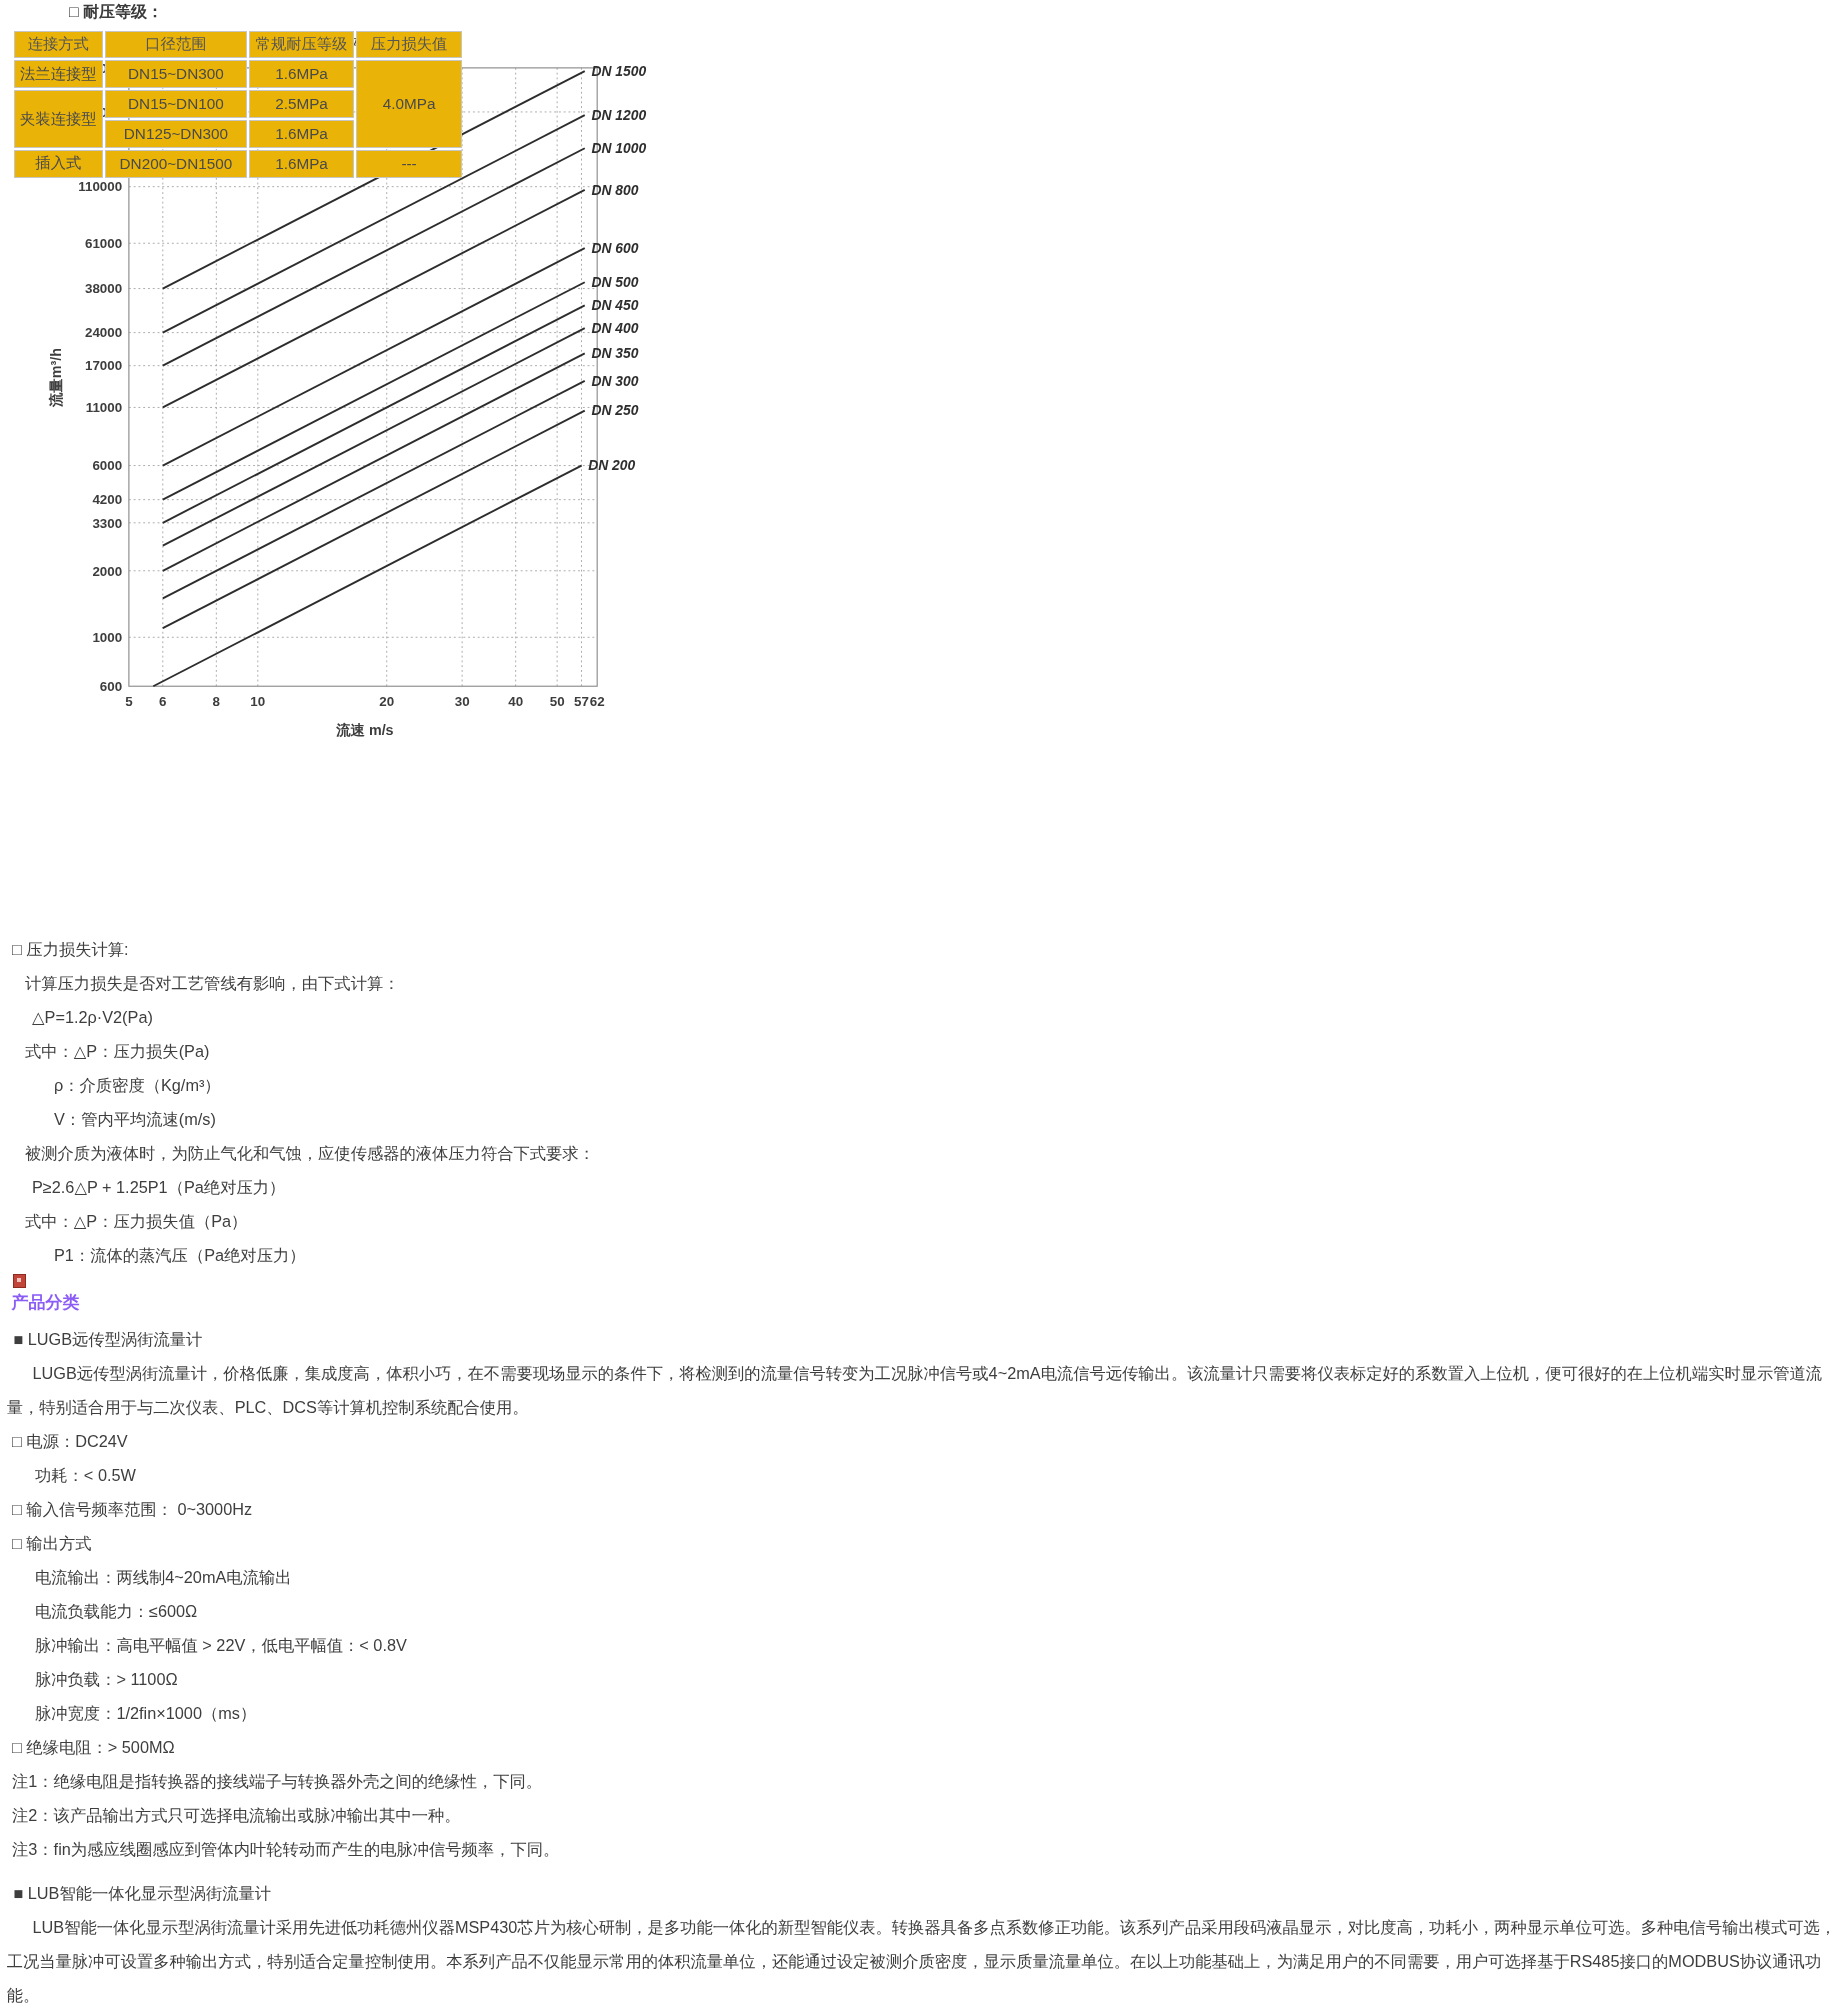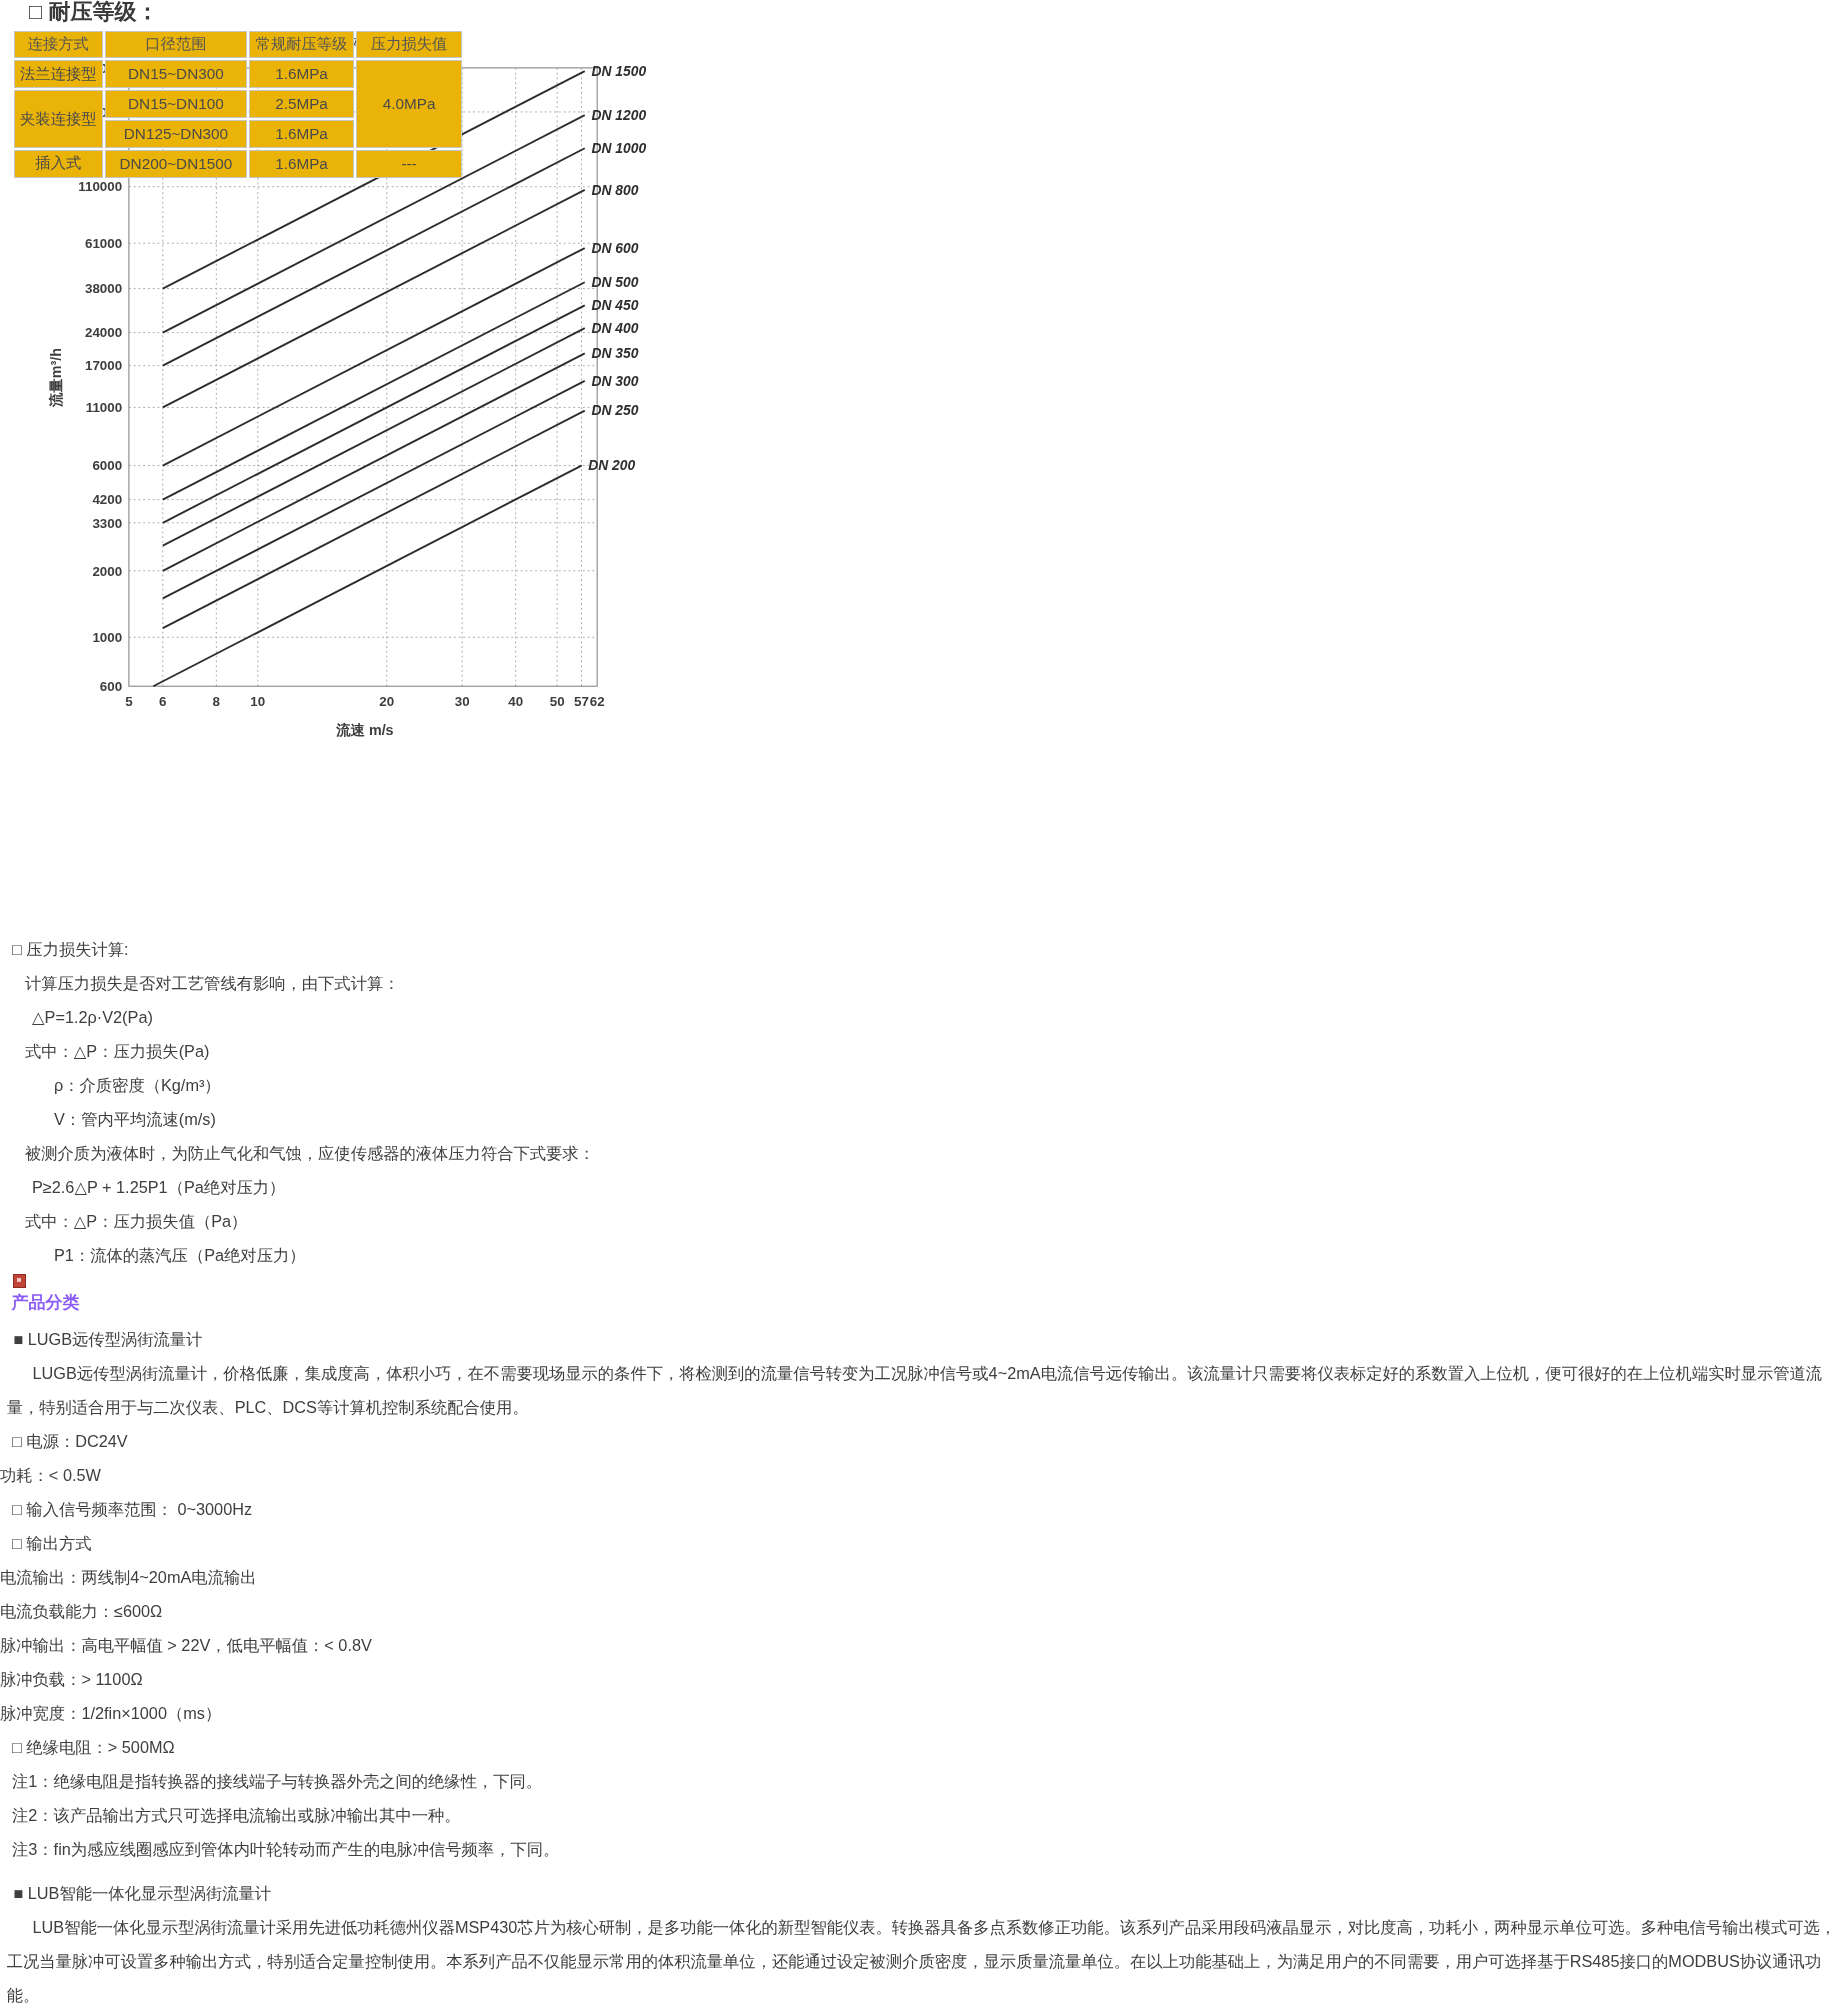--- a/index.html
+++ b/index.html
@@ -13,36 +13,36 @@
   #chart-wrap svg text{font-family:"Liberation Sans","DejaVu Sans",sans-serif;}
   .ct{font-size:15px;fill:#383838;font-weight:500;}
   .tick{font-size:14px;fill:#3d3d3d;font-weight:600;}
   .axt{font-size:15px;fill:#3d3d3d;font-weight:600;}
   .grid{stroke:#a8a8a8;stroke-width:1;stroke-dasharray:2 3;fill:none;}
   .frame{fill:none;stroke:#8c8c8c;stroke-width:1.2;}
   .sline{stroke:#2d2d2d;stroke-width:2;fill:none;}
   .dn{font-size:14.5px;font-weight:bold;font-style:italic;fill:#2e2e2e;}
   
   #rating{top:780;left:0;width:612px;}
-  .sec-h{padding-left:29px;height:23px;line-height:23px;font-size:22px;font-weight:600;color:#3a3a3a;white-space:nowrap;}
+  .sec-h{padding-left:29px;height:23px;line-height:23px;font-size:16px;font-weight:600;color:#3a3a3a;white-space:nowrap;margin-left:40px;}
   table.pr{border-collapse:separate;border-spacing:2.9px;margin:5.7px 0 0 11.5px;}
   table.pr td,table.pr th{
     border:1px solid #c6c6c6;background:#eab308;text-align:center;vertical-align:middle;
     font-size:15.3px;font-weight:400;color:#4a4a4a;padding:1.9px 3.8px;height:22px;white-space:nowrap;
   }
   table.pr th{color:#555;}
   .cw1{width:80px;}.cw2{width:132px;}.cw3{width:96px;}.cw4{width:96px;}
   
   .tb{left:0;width:1835px;}
   #ploss{top:932px;}
   #lugb{top:1322px;}
   #lub{top:1876px;}
   .line{height:34px;line-height:34px;font-size:16.3px;white-space:nowrap;color:#3e3e3e;}
   .ind-a{padding-left:12px;}   
-  .ind-b{}   
+  .ind-b{padding-left:35px;}   
   .ind-c{padding-left:32px;}   
   .ind-d{padding-left:54px;}   
   .ind-e{padding-left:25px;}   
   .ind-note{padding-left:12px;}
   .ind-p1{padding-left:32.5px;}  
   .ind-p0{padding-left:6.7px;}   
   .prod-h{padding-left:13.4px;font-weight:500;}
   #cat-head{top:1290px;left:11.5px;font-size:17px;font-weight:bold;color:#8b5cf6;height:25px;line-height:25px;}
   #broken-icon{top:1274px;left:13.4px;width:10.5px;height:11.5px;background:#c14538;border:1px solid #8e2a20;}
   #broken-icon:after{content:"";position:absolute;left:2.9px;top:2.9px;width:3.8px;height:3.8px;background:#f2c4bd;}

